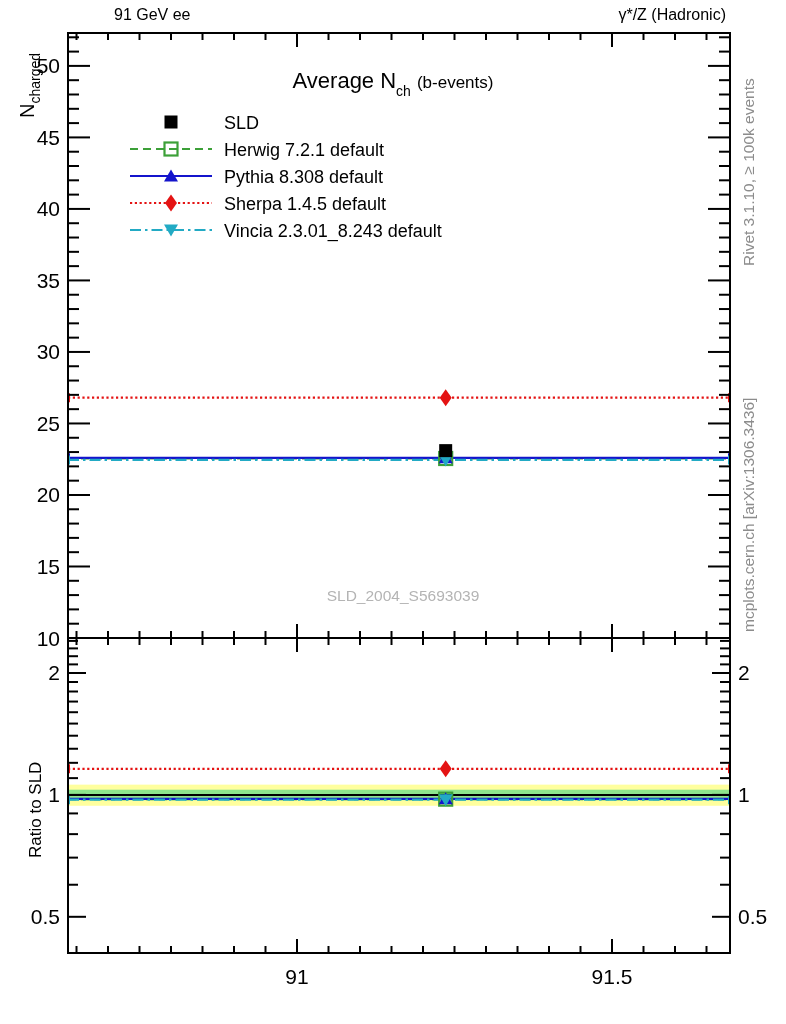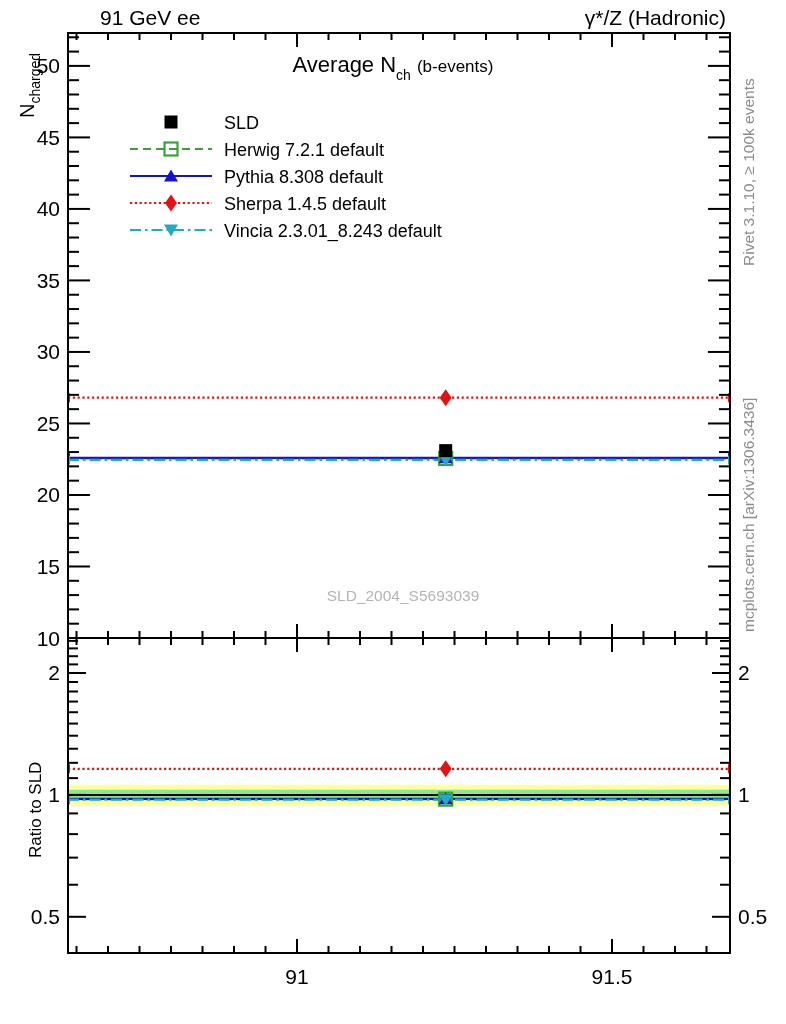--- a/index.html
+++ b/index.html
@@ -1,21 +1,21 @@
 <!DOCTYPE html>
 <html><head>
 <meta charset="utf-8">
 <style>
   html,body{margin:0;padding:0;background:#fff;}
   .canvas{position:relative;width:786px;height:1024px;background:#ffffff;
           font-family:"Liberation Sans",sans-serif;overflow:hidden;}
-  .hdr{position:absolute;font-size:21px;color:#000;white-space:nowrap;}
+  .hdr{position:absolute;font-size:16px;color:#000;white-space:nowrap;margin-left:14px;}
   .hdr-left{left:100px;top:6px;}
   .hdr-right{right:60px;top:6px;}
-  .plot-title{position:absolute;left:0;width:786px;top:52px;text-align:center;
+  .plot-title{position:absolute;left:0;width:786px;top:68px;text-align:center;
               color:#000;white-space:nowrap;}
   .plot-title .t-main{font-size:22px;}
   .plot-title .t-sub{font-size:14px;vertical-align:-8px;}
   .plot-title .t-suf{font-size:17px;margin-left:6px;}
   .rot{position:absolute;transform:rotate(-90deg);transform-origin:0 0;white-space:nowrap;}
   .ytitle{left:16px;top:118px;font-size:20px;color:#000;}
   .ytitle .t-sub{font-size:14px;vertical-align:-6px;}
   .ratio-ytitle{left:26px;top:858px;font-size:17px;color:#000;}
   .note{font-size:15.5px;color:#8c8c8c;}
   .note-top{left:740px;top:266px;}

